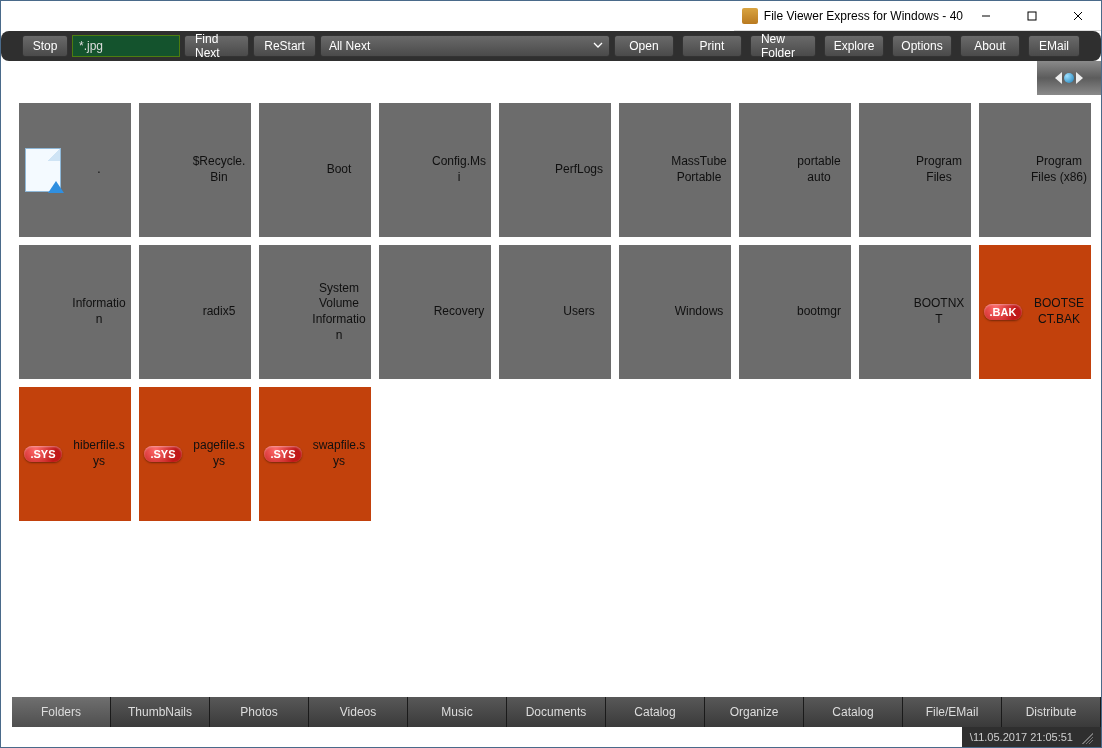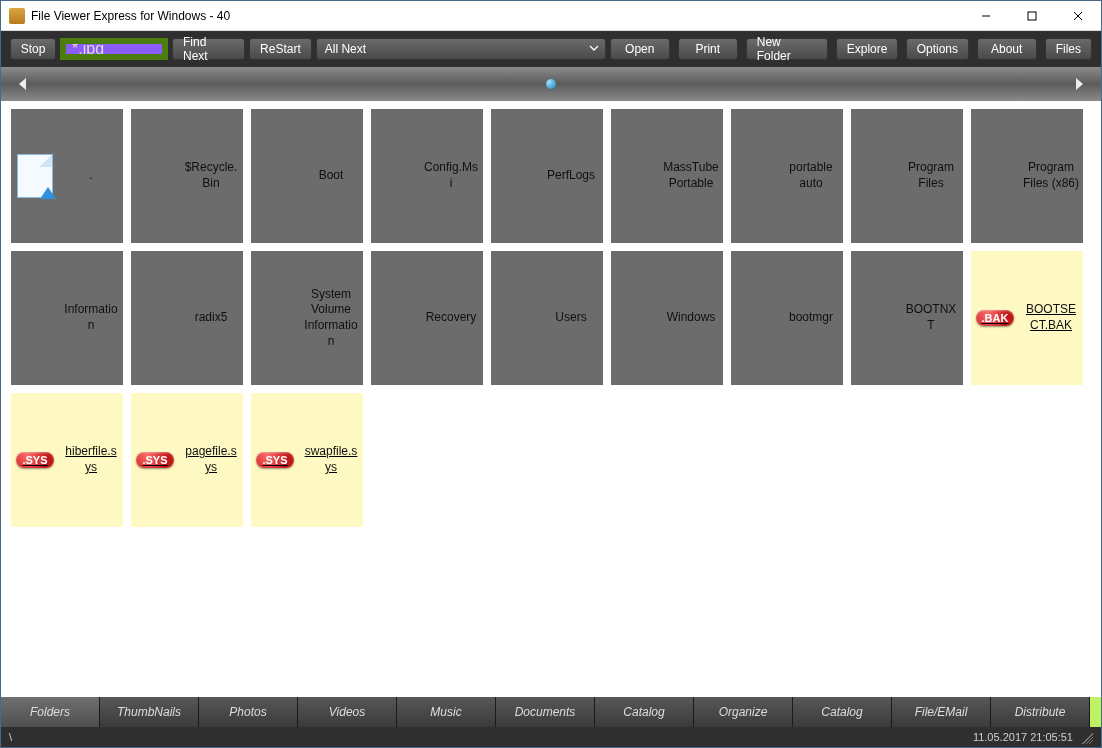--- a/index.html
+++ b/index.html
@@ -1,63 +1,63 @@
 <!DOCTYPE html>
 <html><head>
 <meta charset="utf-8">
 <style>
   * { box-sizing: border-box; margin: 0; padding: 0; }
   html, body { width: 1102px; height: 748px; font-family: "Segoe UI", Tahoma, sans-serif; font-size: 12px; overflow: hidden; background: #fff; }
-  .window { width: 1102px; height: 748px; border: 1px solid #4a6a8a; display: flex; flex-direction: column; background: #fff; }
+  .window { width: 1102px; height: 748px; border: 1px solid #4a6a8a; display: flex; flex-direction: column; background: #fff; align-items: flex-end; }
 
   
   .titlebar { height: 30px; display: flex; align-items: center; background: #fff; border-bottom: 1px solid #ddd; }
   .titlebar .icon { width: 16px; height: 16px; margin: 0 6px 0 8px; background: linear-gradient(#d9a441,#b97a20); border-radius: 2px; }
   .titlebar .title { flex: 0 0 auto; font-size: 12px; color: #000; }
   .titlebar .spacer { flex: 1; }
   .titlebar .winbtn { width: 46px; height: 30px; display: flex; align-items: center; justify-content: center; }
   .titlebar .winbtn svg { width: 10px; height: 10px; }
 
   
-  .toolbar { height: 36px; background: #2f2f2f; display: flex; align-items: center; padding: 0 9px; gap: 4px; }
+  .toolbar { height: 30px; background: #2f2f2f; display: flex; align-items: center; padding: 0 21px; gap: 4px; border-radius: 8px; }
   .tbtn { background: linear-gradient(#6a6a6a,#4a4a4a); color: #fff; border: 1px solid #333; border-radius: 3px; height: 22px; padding: 0 10px; font-size: 12px; display: flex; align-items: center; justify-content: center; cursor: default; }
   .tbtn.stop { width: 46px; }
-  .filter-input { width: 108px; height: 22px; background: #8b5cf6; color: #ddd; border: 6px solid #4d7c0f; padding: 0 6px; font-size: 16px; }
+  .filter-input { width: 108px; height: 22px; background: #14532d; color: #ddd; border: 1px solid #4d7c0f; padding: 0 6px; font-size: 12px; }
   .dropdown { flex: 0 0 290px; height: 22px; background: linear-gradient(#6a6a6a,#4a4a4a); color: #fff; border: 1px solid #333; border-radius: 3px; display: flex; align-items: center; padding: 0 8px; position: relative; }
   .dropdown .chev { position: absolute; right: 6px; }
   .toolbar .gap { flex: 1; }
   .rightbtns { display: flex; gap: 8px; }
   .rightbtns .tbtn { min-width: 60px; }
 
   
   .navstrip { height: 34px; background: linear-gradient(#8a8a8a 0%, #5c5c5c 50%, #8a8a8a 100%); display: flex; align-items: center; padding: 0 12px; position: relative; }
   .navstrip .arrow { color: #f0f0f0; font-size: 18px; width: 20px; height: 20px; display: flex; align-items: center; justify-content: center; }
   .navstrip .fill { flex: 1; position: relative; }
   .navstrip .dot { position: absolute; left: 50%; top: 50%; width: 10px; height: 10px; border-radius: 50%; background: radial-gradient(circle at 30% 30%, #9fe0ff, #1a7fb8); transform: translate(-50%,-50%); }
 
   
   .grid-area { flex: 1; background: #fff; padding: 8px 10px; overflow: auto; }
   .grid { display: grid; grid-template-columns: repeat(9, 112px); gap: 8px; }
   .item { width: 112px; height: 134px; display: flex; align-items: flex-start; justify-content: flex-start; overflow: hidden; cursor: default; }
   .item.folder { background: #6c6c6c; }
-  .item.file   { background: #fef9c3; text-decoration: underline; }
+  .item.file   { background: #c2410c; }
   .item .ic { width: 48px; height: 100%; display: flex; align-items: center; justify-content: center; }
   .item .lbl { flex: 1; display: flex; align-items: center; justify-content: center; text-align: center; padding: 0 4px; font-size: 12px; color: #101010; height: 100%; word-break: break-word; line-height: 1.3; }
   .item.folder .lbl { color: #101010; }
   .item.file .lbl { color: #101010; }
 
   
   .up-icon { width: 36px; height: 44px; background: #f4faff; border: 1px solid #8fb8d8; position: relative; }
   .up-icon::before { content: ""; position: absolute; top: 0; right: 0; width: 12px; height: 12px; background: linear-gradient(135deg, transparent 48%, #cfe4f5 50%); }
   .up-icon .arrow-up { position: absolute; bottom: -2px; right: -4px; width: 0; height: 0; border-left: 8px solid transparent; border-right: 8px solid transparent; border-bottom: 12px solid #2f8fe0; }
 
   .badge { display: inline-flex; align-items: center; justify-content: center; padding: 2px 6px; border-radius: 10px; color: #fff; font-weight: bold; font-size: 11px; background: radial-gradient(circle at 30% 25%, #ff6b6b, #c01818 70%); box-shadow: inset 0 1px 2px rgba(255,255,255,.4), 0 1px 2px rgba(0,0,0,.4); }
 
   
-  .bottom { height: 30px; background: #bef264; display: flex; align-items: stretch; font-style: italic; }
+  .bottom { height: 30px; background: #bef264; display: flex; align-items: stretch; }
   .btab { flex: 0 0 99px; display: flex; align-items: center; justify-content: center; color: #ddd; font-size: 12px; border-right: 1px solid #1a1a1a; background: linear-gradient(#585858,#3a3a3a); cursor: default; }
   .btab.active { background: linear-gradient(#6f6f6f,#4f4f4f); }
 
   
   .status { height: 20px; background: #2f2f2f; color: #cfcfcf; display: flex; align-items: center; padding: 0 8px; font-size: 11px; }
   .status .sfill { flex: 1; }
   .status .corner { width: 14px; height: 14px; margin-left: 6px; background:
       linear-gradient(135deg, transparent 60%, #777 60%, #777 65%, transparent 65%,
                       transparent 72%, #777 72%, #777 77%, transparent 77%,
                       transparent 84%, #777 84%, #777 89%, transparent 89%); }
@@ -104,21 +104,21 @@
     </div>
     <div class="rightbtns">
       <div class="tbtn">Open</div>
       <div class="tbtn">Print</div>
       <div class="tbtn">New Folder</div>
       <div class="tbtn">Explore</div>
       <div class="tbtn">Options</div>
       <div class="tbtn">About</div>
     </div>
     <div class="gap"></div>
-    <div class="tbtn">Files</div>
+    <div class="tbtn">EMail</div>
   </div>
 
   <div class="navstrip">
     <div class="arrow">
       <svg width="16" height="16" viewBox="0 0 16 16">
           <path d="M11 2 L4 8 L11 14 Z" fill="#eee"></path>
         </svg>
     </div>
     <div class="fill">
       <div class="dot"></div>

